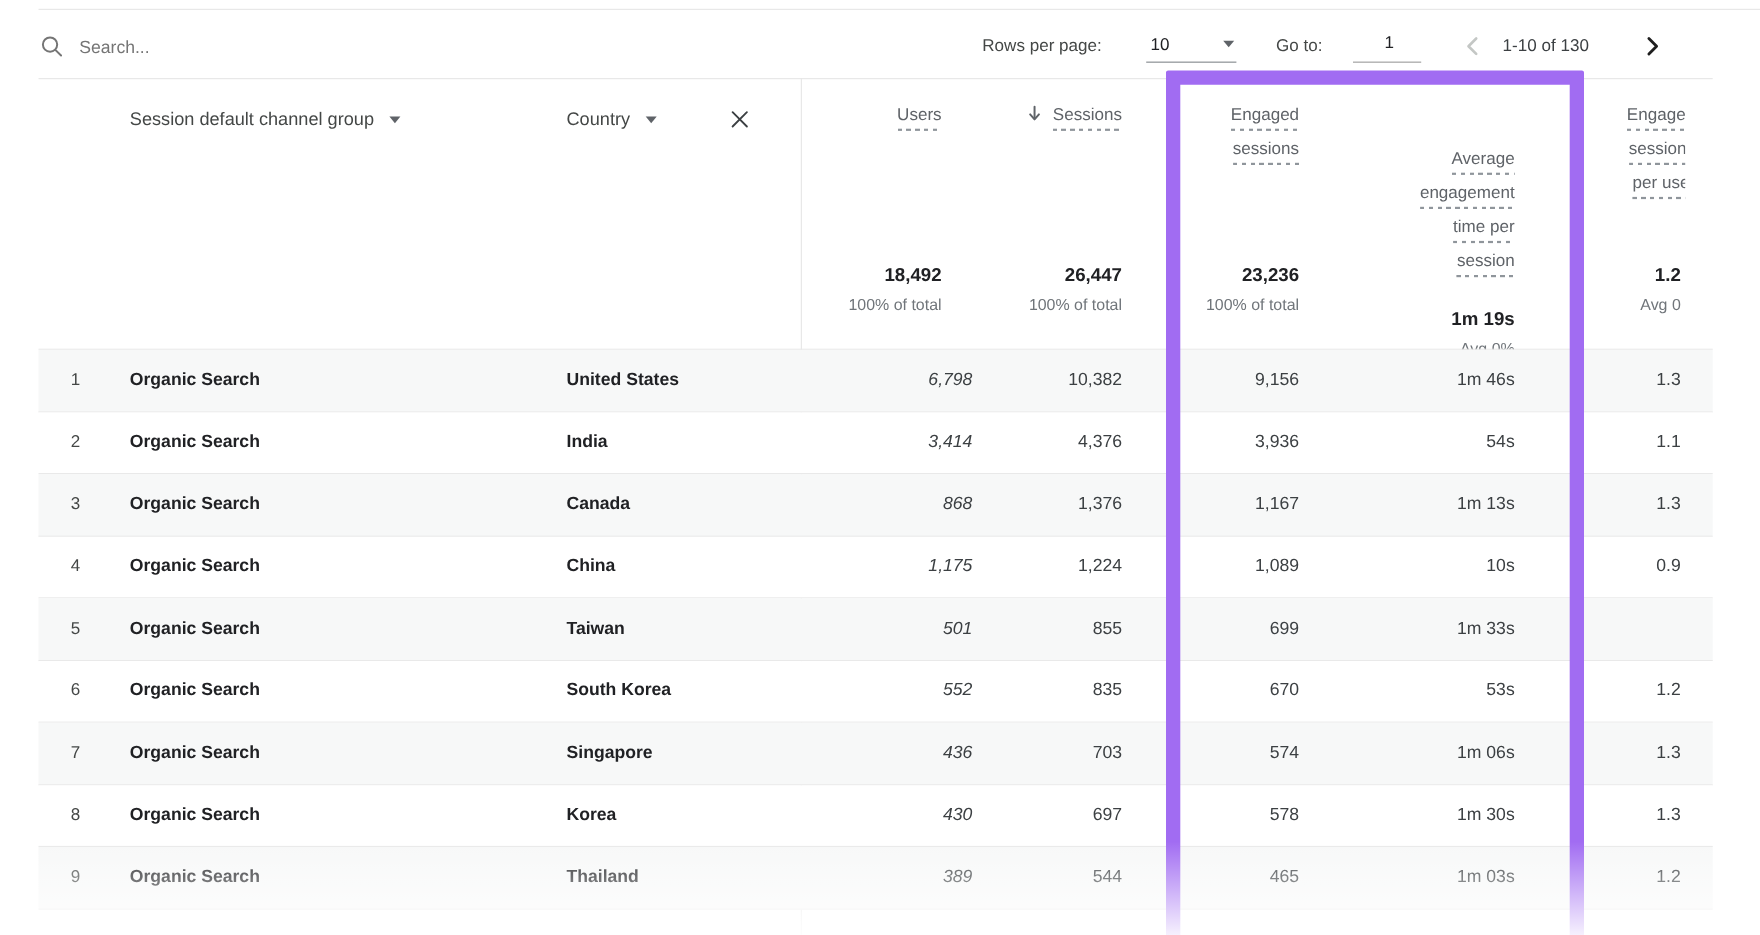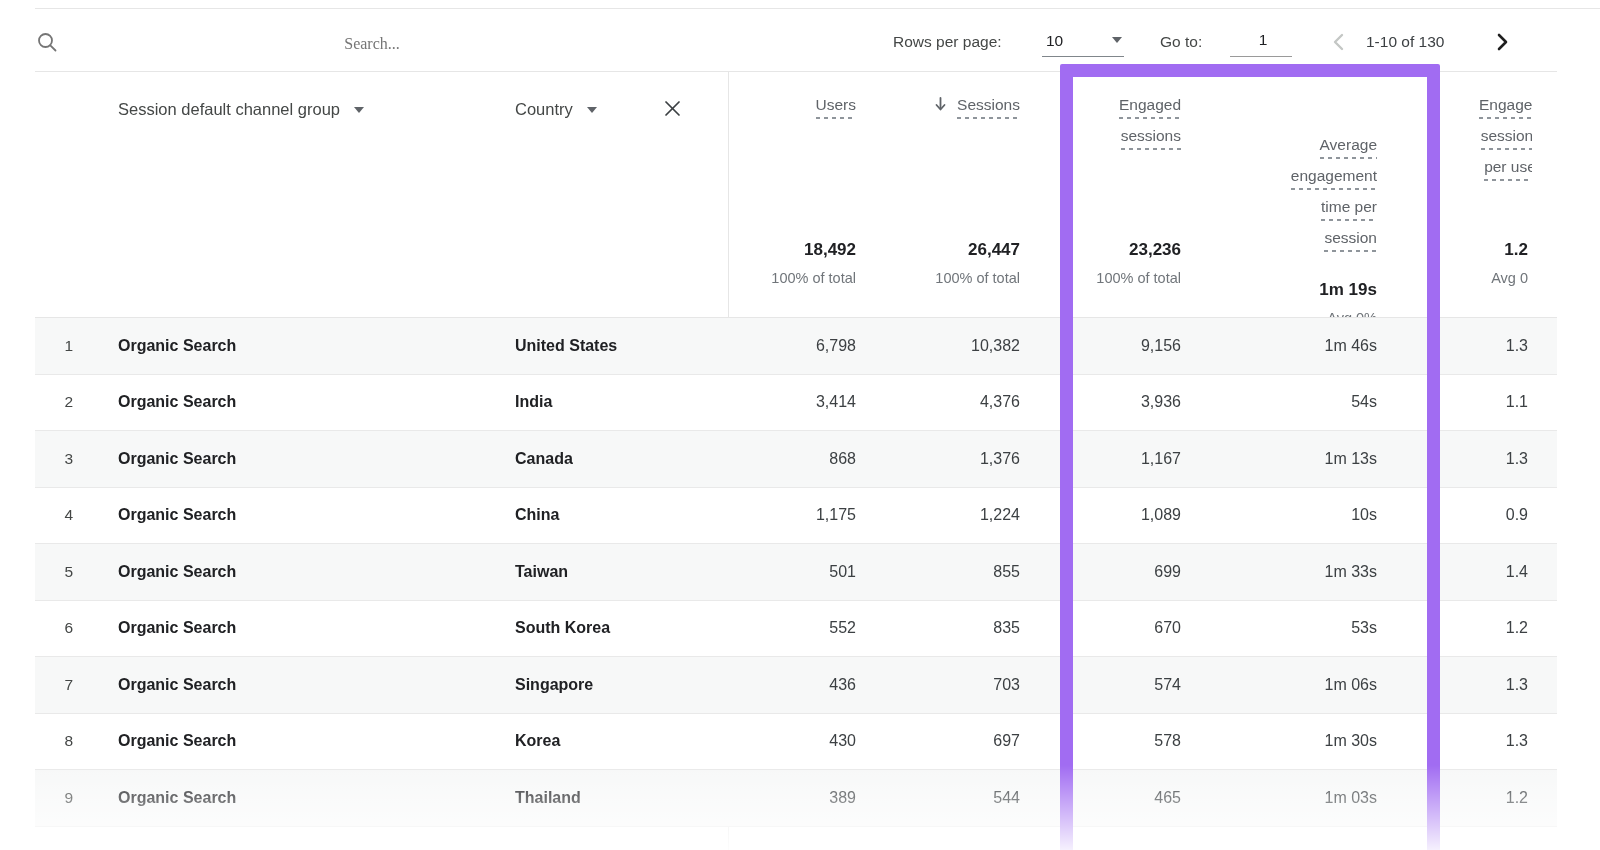--- a/index.html
+++ b/index.html
@@ -4,21 +4,21 @@
 <style>
   html,body{margin:0;padding:0;background:#fff;}
   #app{position:relative;width:1600px;height:850px;background:#fff;overflow:hidden;
        font-family:"Liberation Sans","DejaVu Sans",sans-serif;color:#1f1f1f;}
   .abs{position:absolute;}
   .hline{position:absolute;height:1px;background:#e6e6e6;}
   .vline{position:absolute;width:1px;background:#e6e6e6;}
 
   
   #search-input{position:absolute;left:70px;top:30px;width:600px;height:26px;border:none;outline:none;
-    font-size:16px;color:#15803d;font-family:Liberation Serif, serif;background:transparent;text-align:center;}
+    font-size:16px;color:#15803d;font-family:Liberation Sans, sans-serif;background:transparent;}
   #search-input::placeholder{color:#757575;opacity:1;}
   .tb-label{position:absolute;top:33px;font-size:15.5px;color:#444746;white-space:nowrap;}
   .select-box{position:absolute;top:24px;height:32px;border-bottom:1px solid #80868b;cursor:pointer;}
   .select-box .val{position:absolute;left:4px;top:8px;font-size:15.5px;color:#202124;}
   .caret{display:inline-block;width:0;height:0;border-left:5.5px solid transparent;
     border-right:5.5px solid transparent;border-top:6px solid #5f6368;}
   #goto-input{position:absolute;left:0;top:6px;width:100%;border:none;outline:none;text-align:center;
     font-size:15.5px;color:#202124;font-family:inherit;background:transparent;}
   .chev{position:absolute;top:30px;width:24px;height:24px;cursor:pointer;}
 
@@ -38,21 +38,21 @@
 
   
   #rows{position:absolute;left:35px;top:318px;width:1522px;}
   .trow{position:relative;height:56.5px;box-sizing:border-box;border-bottom:1px solid #e9e9e9;background:#fff;}
   .trow:nth-child(odd){background:#f7f8f8;}
   .cell{position:absolute;top:0;bottom:0;display:flex;align-items:center;font-size:16px;color:#3c4043;}
   .cell.r{justify-content:flex-end;}
   .c-idx{left:0;width:38px;justify-content:flex-end;color:#444746;font-size:15.5px;}
   .c-chan{left:83px;width:370px;font-weight:700;color:#202124;}
   .c-ctry{left:480px;width:200px;font-weight:700;color:#202124;}
-  .c-users{left:665px;width:156px;}
+  .c-users{left:693px;width:156px;font-style:italic;}
   .c-sess{left:825px;width:160px;}
   .c-eng{left:996px;width:150px;}
   .c-avg{left:1162px;width:180px;}
   .c-pu{left:1355px;width:138px;}
 
   
   .x-users{left:700px;width:156px;}
   .x-sess{left:860px;width:160px;}
   .x-eng{left:1031px;width:150px;}
   .x-avg{left:1197px;width:180px;margin-top:40px;}
@@ -218,21 +218,20 @@
       <div class="cell r c-pu">0.9</div>
     </div>
     <div class="trow">
       <div class="cell c-idx">5</div>
       <div class="cell c-chan">Organic Search</div>
       <div class="cell c-ctry">Taiwan</div>
       <div class="cell r c-users">501</div>
       <div class="cell r c-sess">855</div>
       <div class="cell r c-eng">699</div>
       <div class="cell r c-avg">1m 33s</div>
-      <div class="cell r c-pu">1.4</div>
     </div>
     <div class="trow">
       <div class="cell c-idx">6</div>
       <div class="cell c-chan">Organic Search</div>
       <div class="cell c-ctry">South Korea</div>
       <div class="cell r c-users">552</div>
       <div class="cell r c-sess">835</div>
       <div class="cell r c-eng">670</div>
       <div class="cell r c-avg">53s</div>
       <div class="cell r c-pu">1.2</div>

